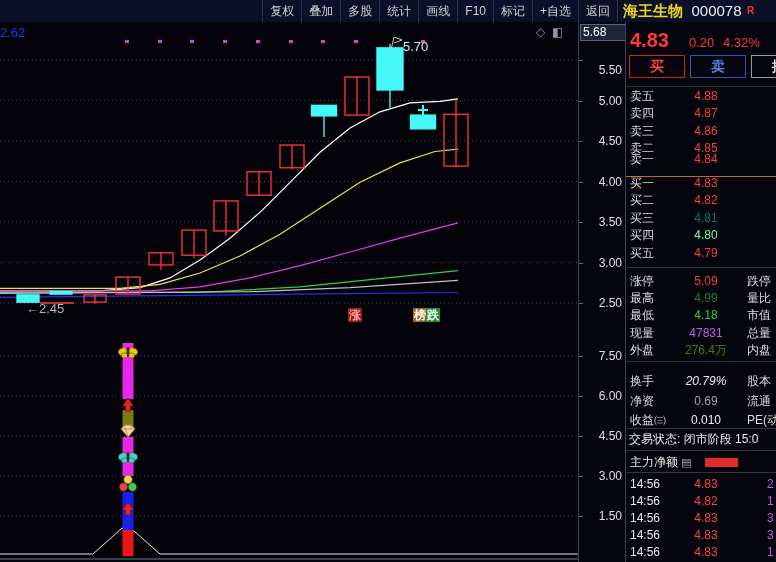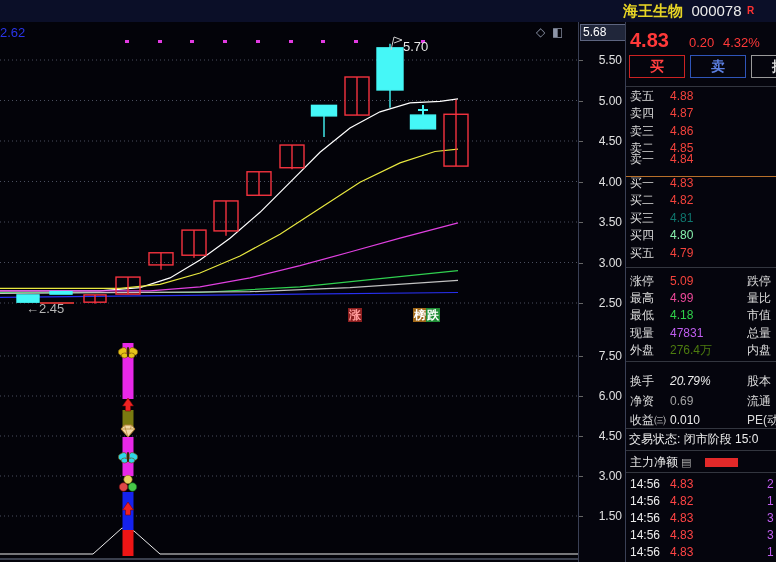--- a/index.html
+++ b/index.html
@@ -26,34 +26,45 @@
   .chart-tool-icon{position:absolute;top:3px;color:#8d95a8;font-size:12px;cursor:default;}
   .badge{position:absolute;top:286px;font-size:12px;line-height:14px;padding:0 1px;font-weight:bold;cursor:default;}
   
   .price-big{position:absolute;left:4px;top:7px;color:#ff3939;font-size:20px;font-weight:bold;}
   .price-chg{position:absolute;left:63px;top:13px;color:#ff3939;font-size:13px;}
   .price-pct{position:absolute;left:97px;top:13px;color:#ff3939;font-size:13px;}
   .trade-btn{position:absolute;top:33px;width:54px;height:21px;background:transparent;font-size:14px;font-weight:bold;text-align:center;line-height:20px;cursor:pointer;}
   .hdiv{position:absolute;left:0;width:151px;height:1px;background:#33363f;}
   .row{position:absolute;left:0;width:151px;height:17px;font-size:12px;line-height:17px;}
   .row .lbl{position:absolute;left:4px;color:#dcdcdc;}
-  .row .val{position:absolute;left:44px;width:72px;text-align:left;}
+  .row .val{position:absolute;left:44px;width:72px;text-align:center;}
   .row .lbl2{position:absolute;left:121px;color:#dcdcdc;white-space:nowrap;}
   .row .clipnum{position:absolute;left:141px;color:#c05ef0;}
   #status-row{position:absolute;left:3px;width:200px;color:#ececec;font-size:12px;white-space:nowrap;}
   #force-row{position:absolute;left:4px;width:160px;color:#ececec;font-size:12px;height:16px;line-height:16px;}
   #force-icon{color:#a8a8a8;font-size:11px;margin-left:3px;}
   #force-bar{position:absolute;left:75px;top:4px;width:33px;height:9px;background:#e32929;}
   svg{display:block;}
 </style>
 </head>
 <body>
 
 <div id="app">
   <div id="toolbar">
+    <div id="menu">
+        <div class="menu-item">复权</div>
+        <div class="menu-item">叠加</div>
+        <div class="menu-item">多股</div>
+        <div class="menu-item">统计</div>
+        <div class="menu-item">画线</div>
+        <div class="menu-item">F10</div>
+        <div class="menu-item">标记</div>
+        <div class="menu-item">+自选</div>
+        <div class="menu-item">返回</div>
+      </div>
     <div id="title">
       <span id="stock-name">海王生物</span>
       <span id="stock-code">000078</span>
       <span id="stock-flag">R</span>
     </div>
   </div>
 
   <div id="main-chart">
     <div id="corner-value">2.62</div>
     <svg id="main-svg" width="578" height="300">
@@ -160,21 +171,21 @@
           <circle cx="4.5" cy="3" r="4.2" fill="#48c848" stroke="#0f6a1f" stroke-width="0.6"></circle>
         </g>
         <g transform="translate(128,187)">
           <polygon points="0,-7 5.5,1 2.5,1 2.5,6 -2.5,6 -2.5,1 -5.5,1" fill="#ee2222" stroke="#7a0808" stroke-width="0.6"></polygon>
         </g>
       </svg>
   </div>
 
   <div id="axis-col">
     <div id="cursor-tag">5.68</div>
-  <div class="axis-label" style="top: 31px;">5.50</div>
+  <div class="axis-label" style="top: 41px;">5.50</div>
       <div class="axis-tick" style="top: 38px;"></div>
       <div class="axis-label" style="top: 71.5px;">5.00</div>
       <div class="axis-tick" style="top: 78.5px;"></div>
       <div class="axis-label" style="top: 112px;">4.50</div>
       <div class="axis-tick" style="top: 119px;"></div>
       <div class="axis-label" style="top: 152.5px;">4.00</div>
       <div class="axis-tick" style="top: 159.5px;"></div>
       <div class="axis-label" style="top: 193px;">3.50</div>
       <div class="axis-tick" style="top: 200px;"></div>
       <div class="axis-label" style="top: 233.5px;">3.00</div>
@@ -246,21 +257,21 @@
         </div>
         <div class="hdiv" style="top: 154px; background: rgb(184, 112, 42);"></div>
         <div class="hdiv" style="top: 245px;"></div>
         <div class="row" style="top: 251px;">
           <div class="lbl">涨停</div>
           <div class="val" style="color: rgb(245, 67, 60);">5.09</div>
           <div class="lbl2">跌停</div>
         </div>
         <div class="row" style="top: 268.2px;">
           <div class="lbl">最高</div>
-          <div class="val" style="color: #ec4899;">4.99</div>
+          <div class="val" style="color: #15803d;">4.99</div>
           <div class="lbl2">量比</div>
         </div>
         <div class="row" style="top: 285.4px;">
           <div class="lbl">最低</div>
           <div class="val" style="color: rgb(47, 210, 74);">4.18</div>
           <div class="lbl2">市值</div>
         </div>
         <div class="row" style="top: 302.6px;">
           <div class="lbl">现量</div>
           <div class="val" style="color: rgb(192, 94, 240);">47831</div>

